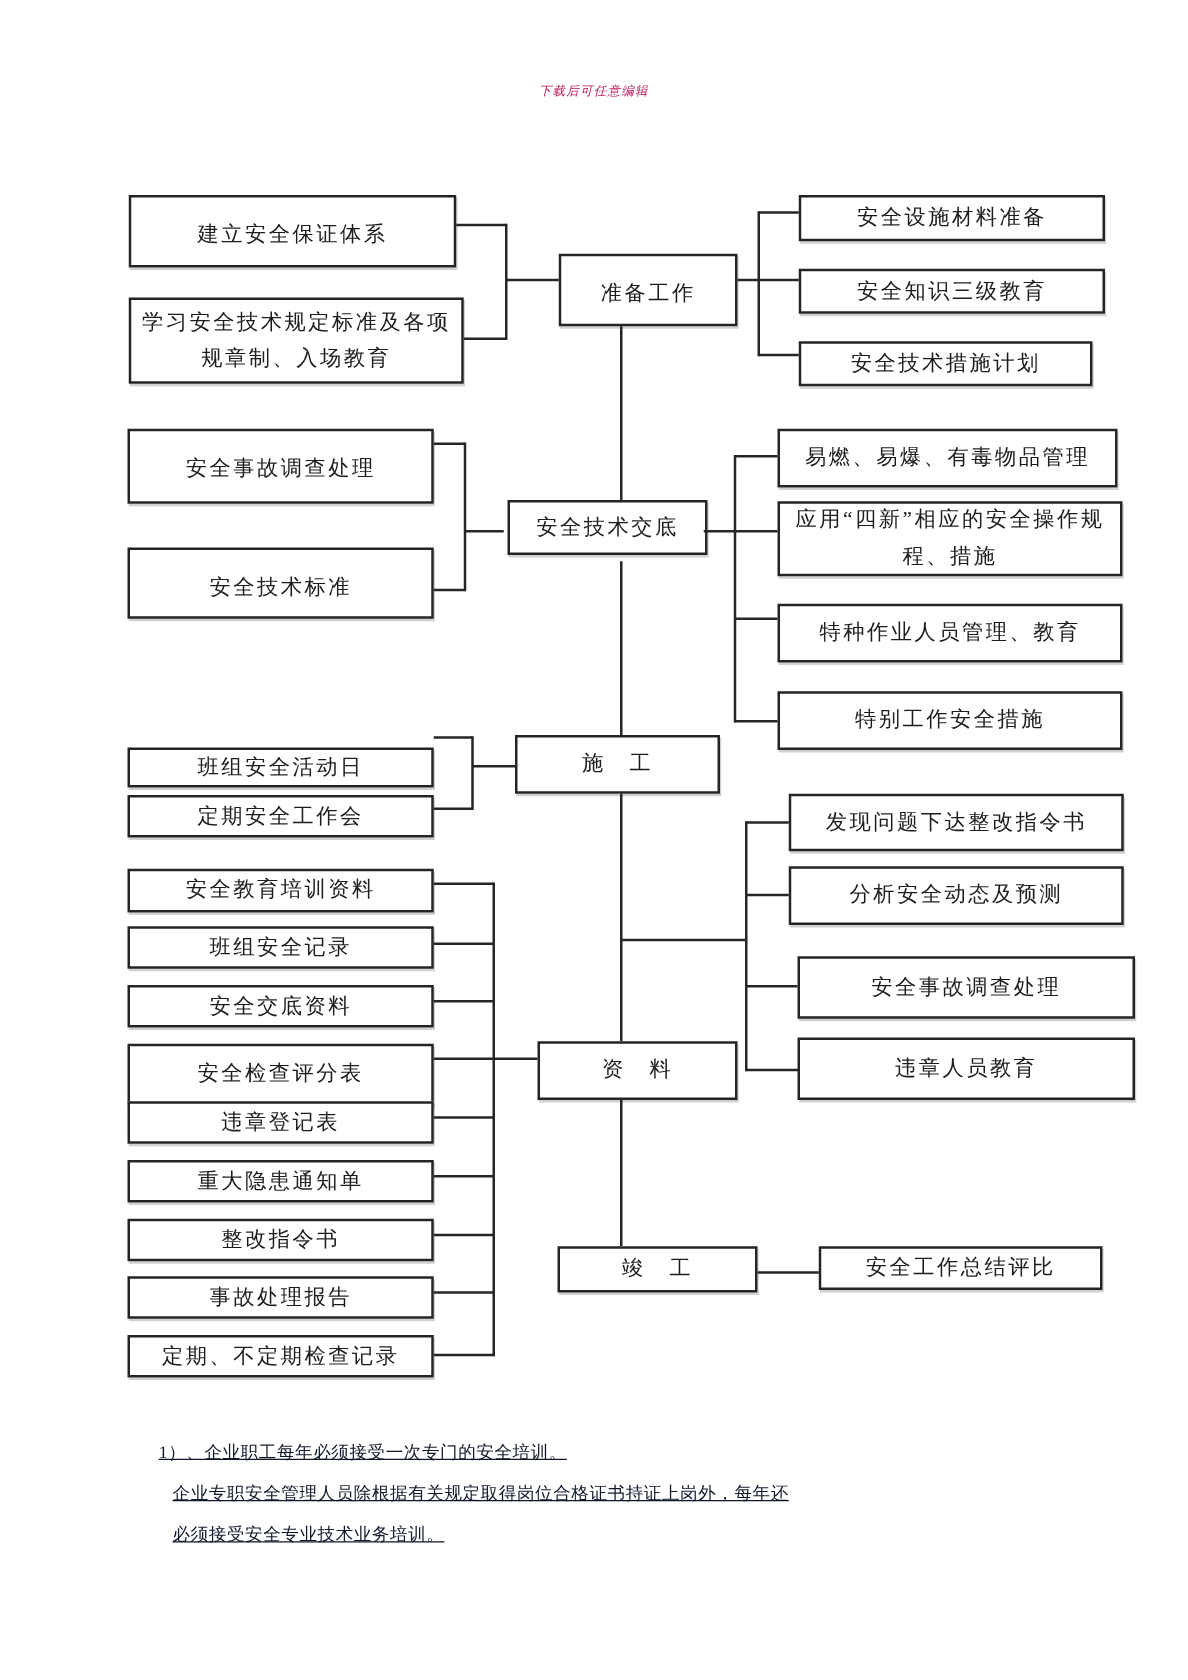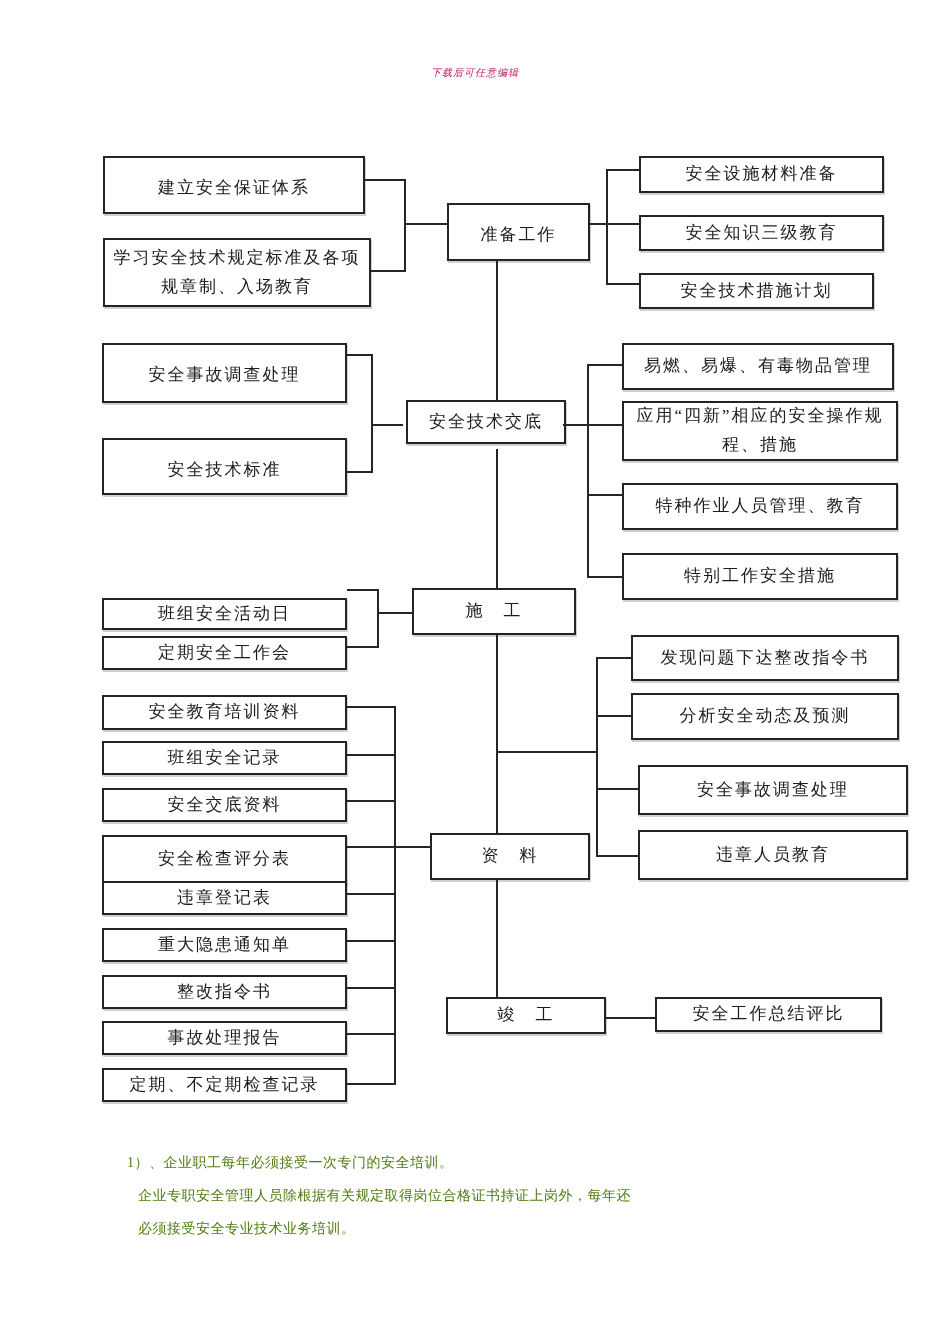--- a/index.html
+++ b/index.html
@@ -16,21 +16,21 @@
     display:flex;align-items:center;justify-content:center;text-align:center;
     font-size:17px;letter-spacing:2px;line-height:1.7;color:#1c1c1c;
     box-shadow:1px 2px 0 rgba(0,0,0,0.18);padding:0 6px;
   }
   .pad-top{align-items:flex-start;padding-top:16px;}
   .hl,.vl{position:absolute;background:#262626;}
   .hl{height:2px;}
   .vl{width:2px;}
   #footer-text{
     position:absolute;left:138px;top:1146px;width:700px;
-    font-size:14px;line-height:33px;letter-spacing:0.5px;color:#4d7c0f;
+    font-size:14px;line-height:33px;letter-spacing:0.5px;color:#0f172a;text-decoration:underline;
   }
   #footer-text .first{margin-left:-11px;}
 </style>
 </head>
 <body>
 
 <div id="page">
 
   <div id="header-note">下载后可任意编辑</div>
 

